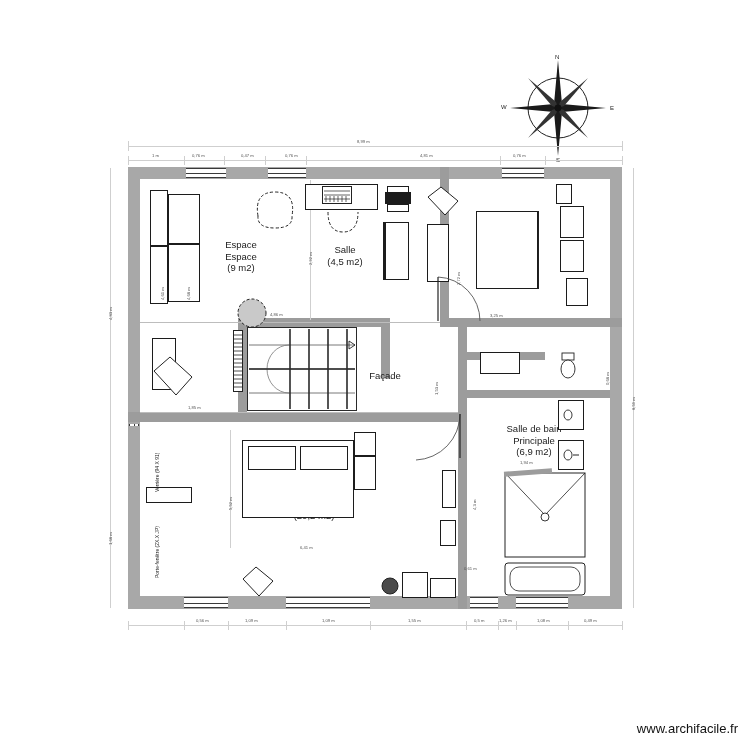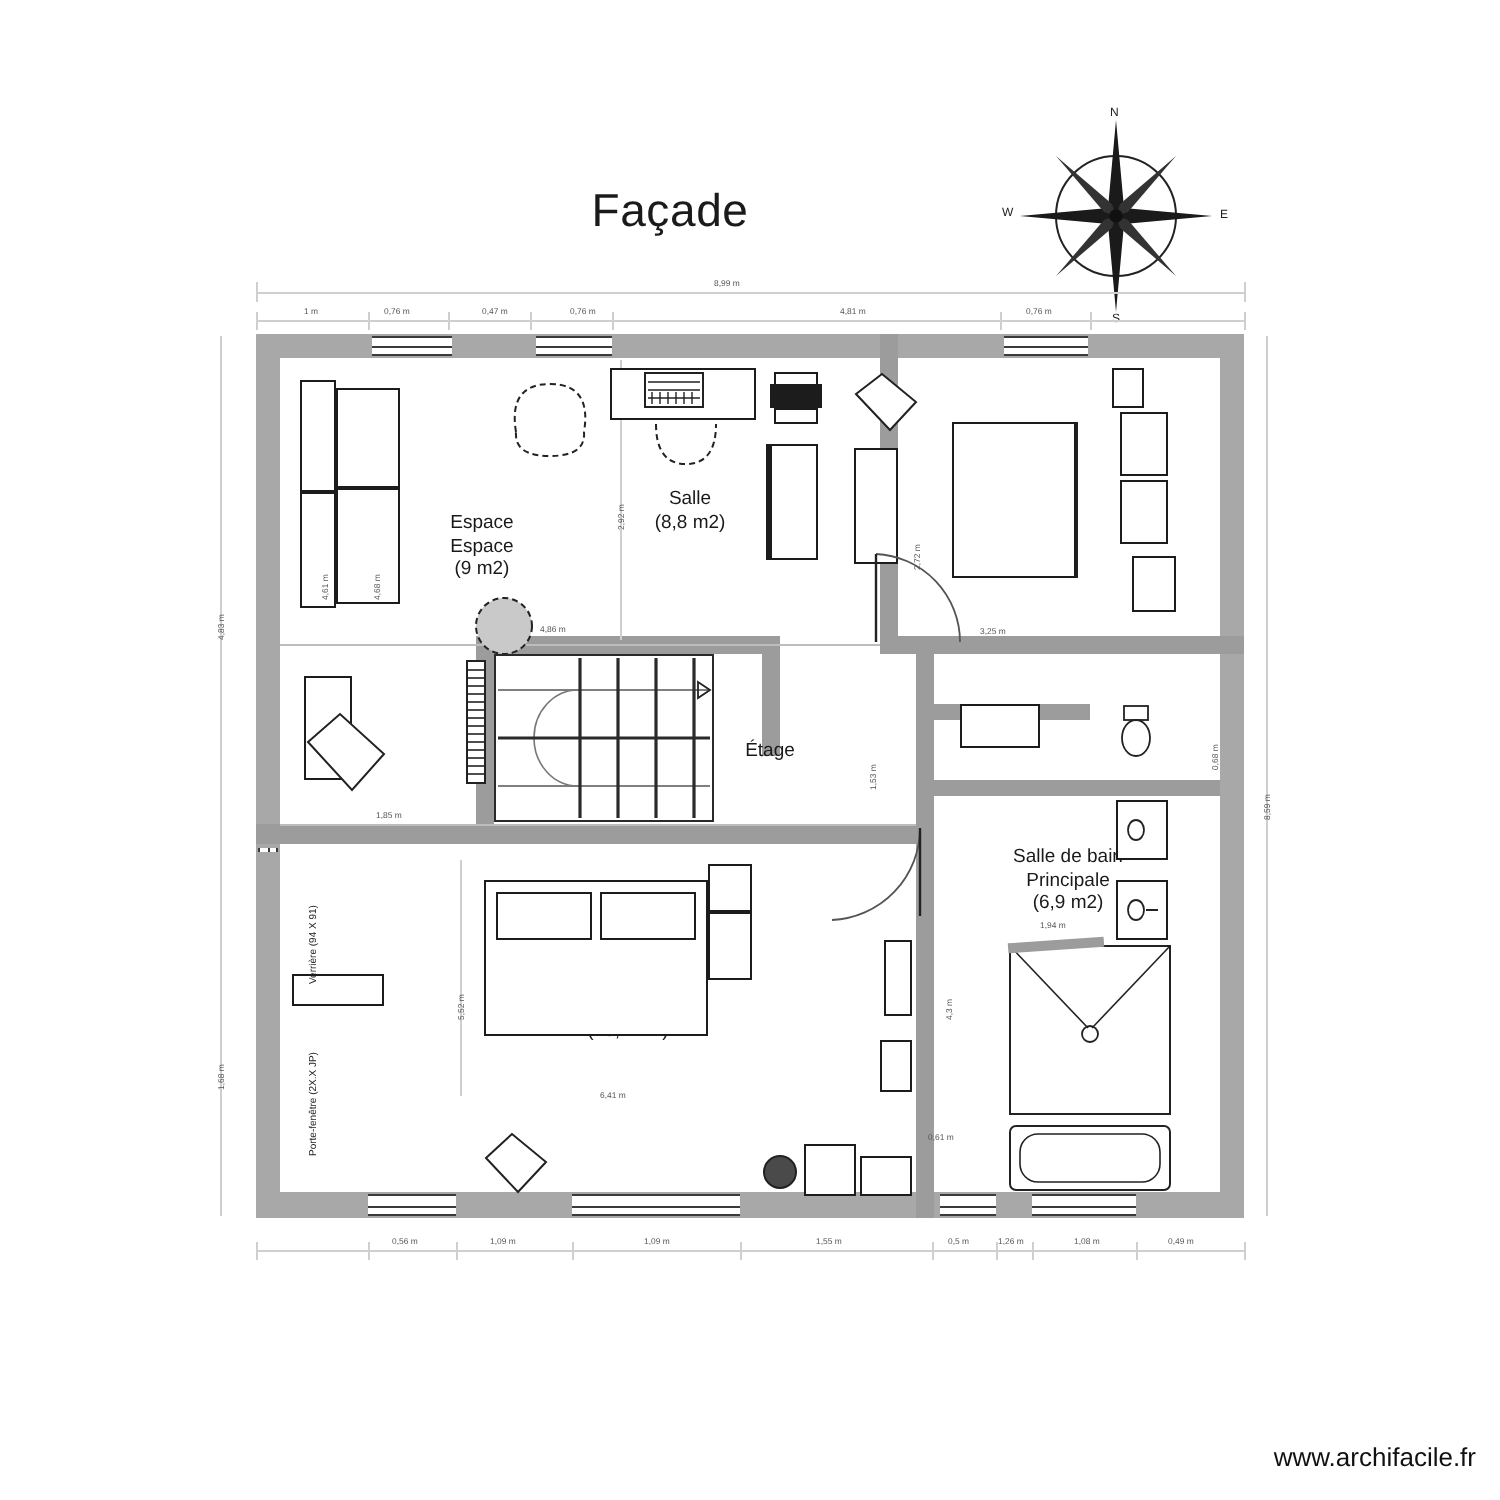--- a/index.html
+++ b/index.html
@@ -143,23 +143,20 @@
   #tb-row-sub { height: 17px; font-size: 6.5px; color: #111; }
   #tb-row-meta { height: 18px; font-size: 6.5px; color: #111; padding-left: 0; }
   #tb-date { width: 60%; padding-left: 5px; border-right: 1px solid #2b2b2b; height: 100%; display: flex; align-items: center; box-sizing: border-box;}
   #tb-scale { flex: 1; padding-left: 5px; display: flex; align-items: center; }
 </style>
 </head>
 <body>
 
 <div id="plan-root">
 
-  <div class="abs" id="plan-title">
-    <span>Façade</span>
-  </div>
 
   <div class="abs" id="compass">
     <svg width="104" height="104" viewBox="0 0 104 104">
       <circle cx="52" cy="52" r="30" fill="none" stroke="#222" stroke-width="1"></circle>
 
       <polygon points="52,4 56,48 52,52 48,48" fill="#1a1a1a"></polygon>
       <polygon points="52,100 56,56 52,52 48,56" fill="#1a1a1a"></polygon>
       <polygon points="4,52 48,48 52,52 48,56" fill="#1a1a1a"></polygon>
       <polygon points="100,52 56,48 52,52 56,56" fill="#1a1a1a"></polygon>
 
@@ -247,21 +244,21 @@
   <div class="abs wall-dark" style="left:467px; top:352px; width:78px; height:8px;"></div>
   <div class="abs thin" style="left:480px; top:352px; width:40px; height:22px;"></div>
 
   <div class="abs hair" style="left:140px; top:412px; width:318px; height:1px;"></div>
   <div class="abs hair" style="left:140px; top:322px; width:300px; height:1px;"></div>
   <div class="abs dimline-v" style="left:310px; top:180px; height:140px;"></div>
   <div class="abs dim-v" style="left:308px; top:265px;">2,92 m</div>
   <div class="abs dimline-v" style="left:230px; top:430px; height:118px;"></div>
   <div class="abs dim-v" style="left:228px; top:510px;">5,52 m</div>
 
-  <div class="abs room-label" style="left:206px; top:256px; width:70px;">
+  <div class="abs room-label" style="left:206px; top:239px; width:70px;">
     <span class="nm">Espace</span>
     <span class="nm">Espace</span>
     <span class="nm">(9 m2)</span>
   </div>
 
   <div class="abs thin" style="left:150px; top:190px; width:18px; height:56px;"></div>
   <div class="abs thin" style="left:150px; top:246px; width:18px; height:58px;"></div>
   <div class="abs thin" style="left:168px; top:194px; width:32px; height:50px;"></div>
   <div class="abs thin" style="left:168px; top:244px; width:32px; height:58px;"></div>
   <div class="abs thin" style="left:152px; top:338px; width:24px; height:52px;"></div>
@@ -298,21 +295,21 @@
   <svg class="abs" style="left:150px; top:355px;" width="46" height="46">
     <polygon points="4,16 20,2 42,22 26,40" fill="#fff" stroke="#222" stroke-width="1"></polygon>
   </svg>
   <div class="abs dim" style="left:188px; top:405px;">1,85 m</div>
   <div class="abs dim" style="left:270px; top:312px;">4,86 m</div>
   <div class="abs dim-v" style="left:160px; top:300px;">4,61 m</div>
   <div class="abs dim-v" style="left:186px; top:300px;">4,68 m</div>
 
   <div class="abs room-label" style="left:312px; top:244px; width:66px;">
     <span class="nm">Salle</span>
-    <span class="nm">(8,8 m2)</span>
+    <span class="nm">(4,5 m2)</span>
   </div>
 
   <div class="abs thin" style="left:305px; top:184px; width:73px; height:26px;"></div>
 
   <div class="abs" style="left:322px; top:186px; width:30px; height:18px; background:#fff; border:1px solid #222; box-sizing:border-box;">
     <svg width="28" height="16">
       <g stroke="#222" stroke-width="0.7">
         <line x1="1" y1="4" x2="27" y2="4"></line>
         <line x1="1" y1="8" x2="27" y2="8"></line>
         <line x1="3" y1="9" x2="3" y2="15"></line>
@@ -372,21 +369,21 @@
     </g>
     <g stroke="#2a2a2a" stroke-width="1.6">
       <line x1="43" y1="2" x2="43" y2="82"></line>
       <line x1="62" y1="2" x2="62" y2="82"></line>
       <line x1="81" y1="2" x2="81" y2="82"></line>
       <line x1="100" y1="2" x2="100" y2="82"></line>
     </g>
     <line x1="2" y1="42" x2="108" y2="42" stroke="#2a2a2a" stroke-width="1.6"></line>
     <polygon points="102,14 108,18 102,22" fill="none" stroke="#222" stroke-width="0.9"></polygon>
   </svg>
-  <div class="abs room-label" style="left:358px; top:370px; width:54px; font-size:9.5px;">Étage</div>
+  <div class="abs room-label" style="left:358px; top:370px; width:54px; font-size:9.5px;">Façade</div>
   <div class="abs dim-v" style="left:434px; top:395px;">1,53 m</div>
 
   <svg class="abs" style="left:412px; top:412px;" width="52" height="50">
     <path d="M48,2 A46,46 0 0 1 4,48" fill="none" stroke="#555" stroke-width="0.9"></path>
     <line x1="48" y1="2" x2="48" y2="46" stroke="#222" stroke-width="1.2"></line>
   </svg>
 
   <div class="abs room-label" style="left:272px; top:487px; width:84px;">
     <span class="nm">Chambre</span>
     <span class="nm">des Maîtres</span>

